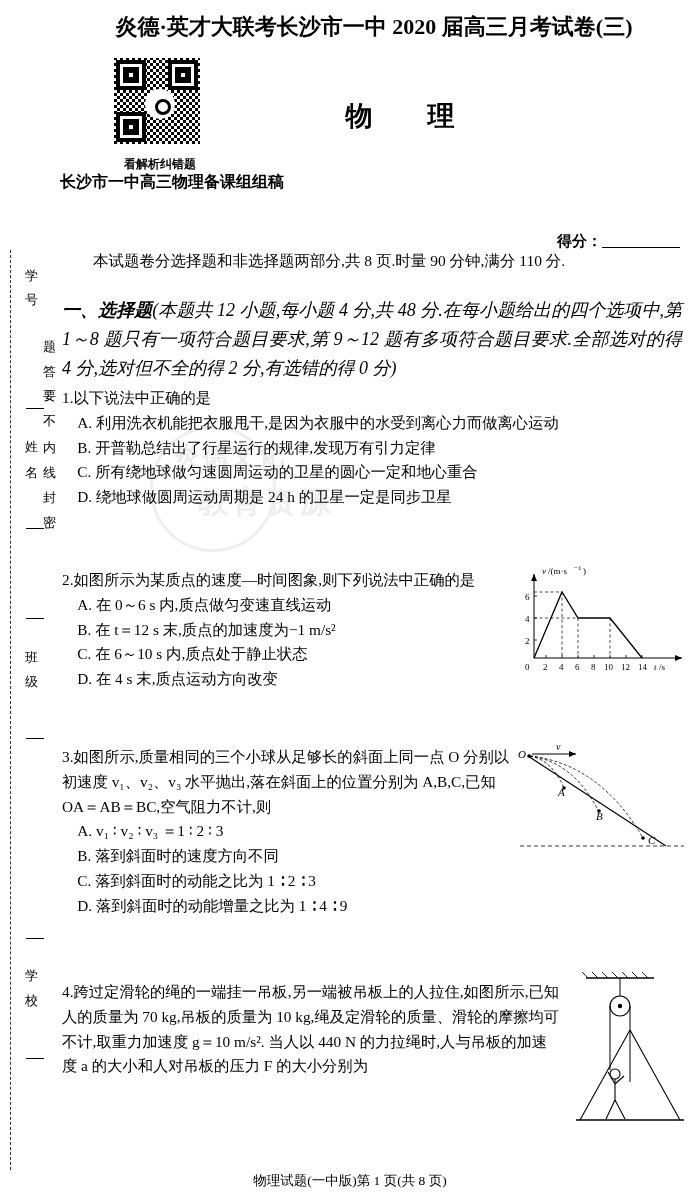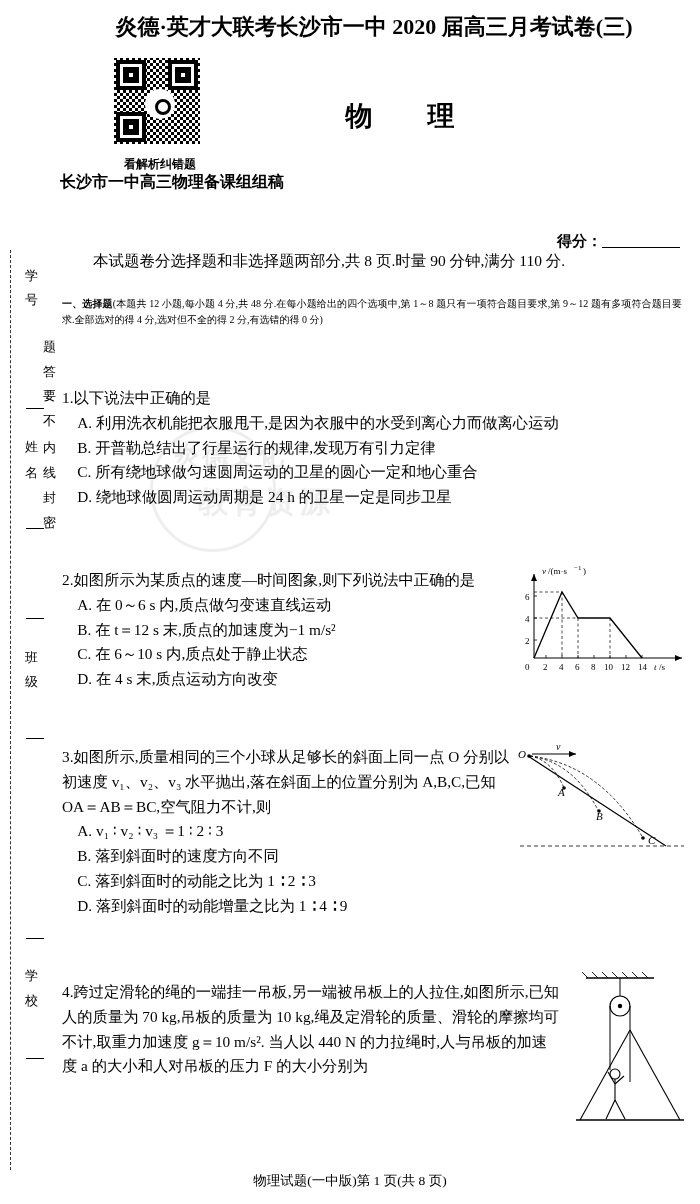--- a/index.html
+++ b/index.html
@@ -171,23 +171,24 @@
     text-indent: 2em;
     line-height: 1.7;
   }
 
   
   .section-head {
     position: absolute;
     left: 62px;
     top: 296px;
     width: 620px;
-    font-size: 10px;
+    font-size: 18px;
     line-height: 1.62;
     text-align: justify;
+    font-style: italic;
   }
   .section-head b { font-weight: bold; }
 
   
   .q {
     position: absolute;
     font-size: 15.3px;
     line-height: 1.62;
   }
   .q .stem { text-indent: 0; }

